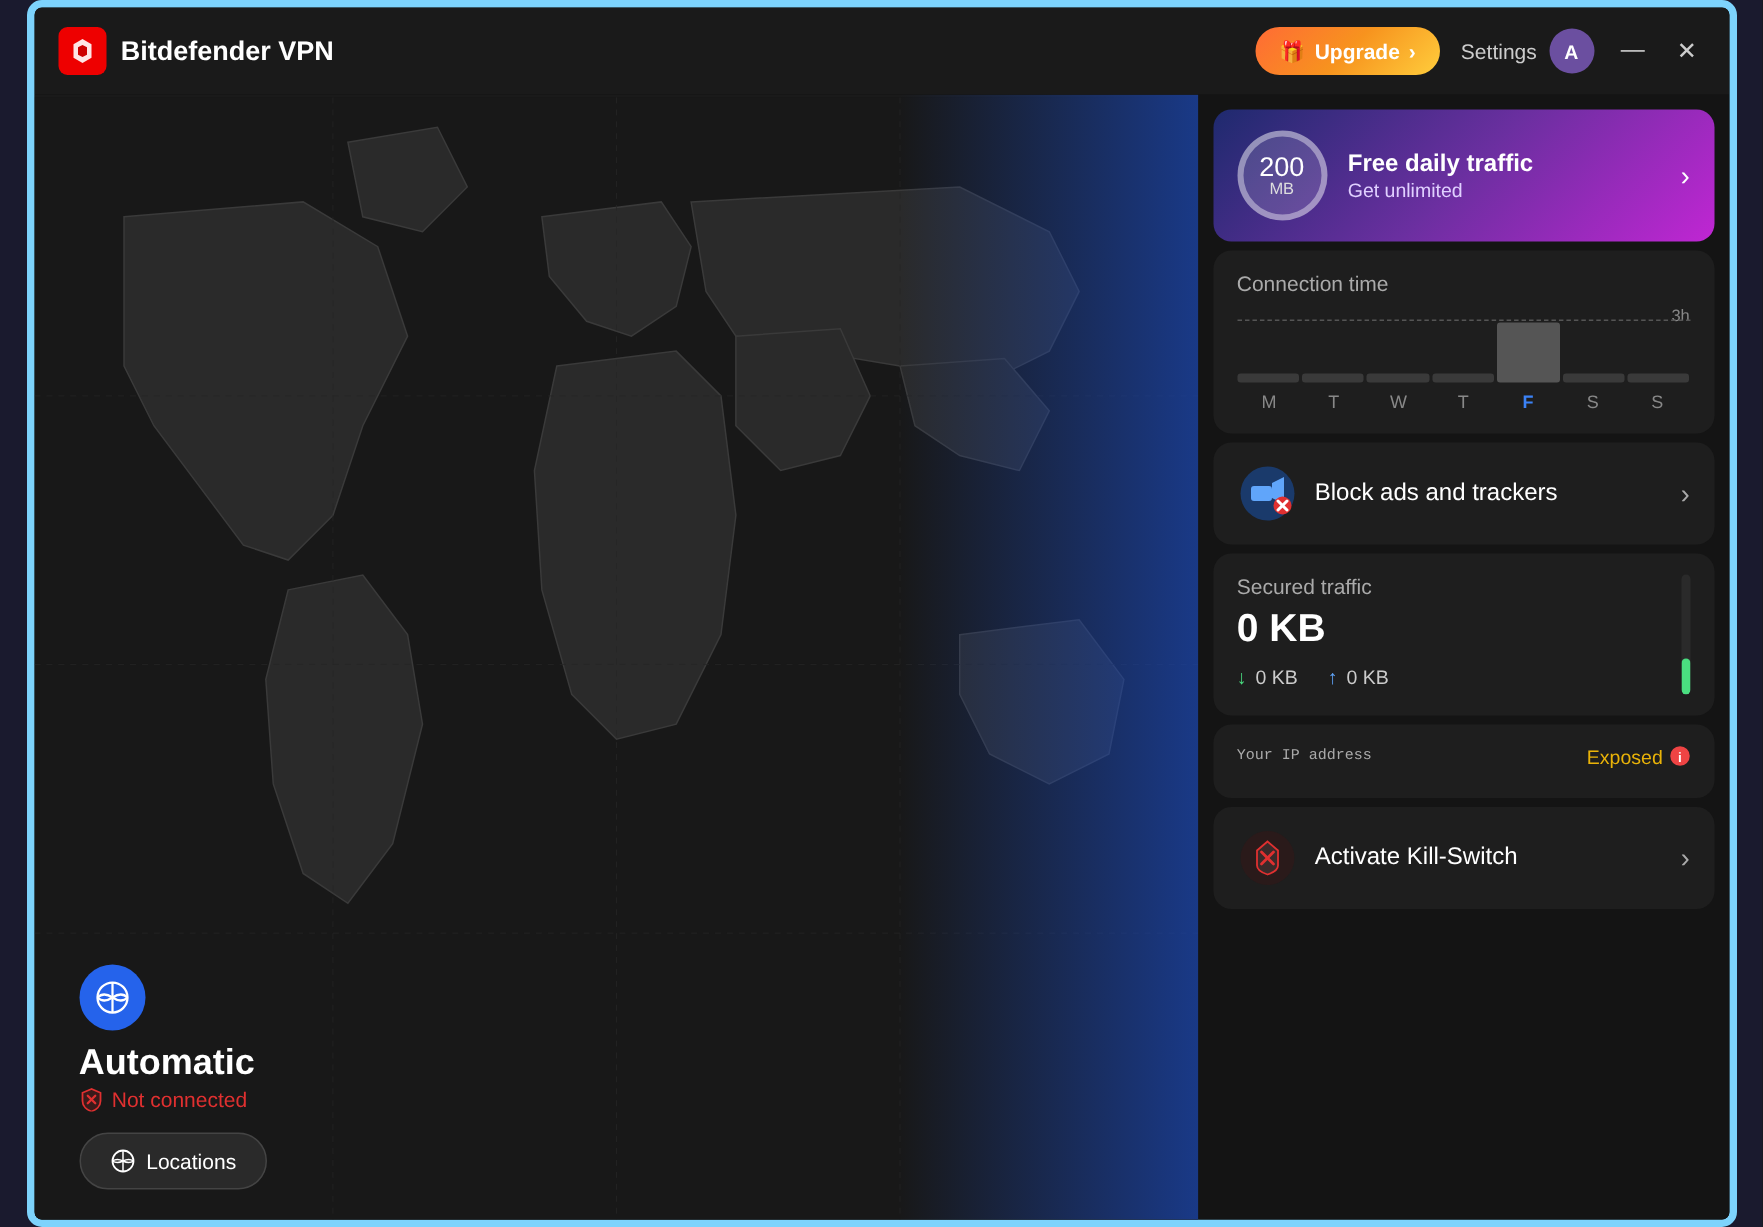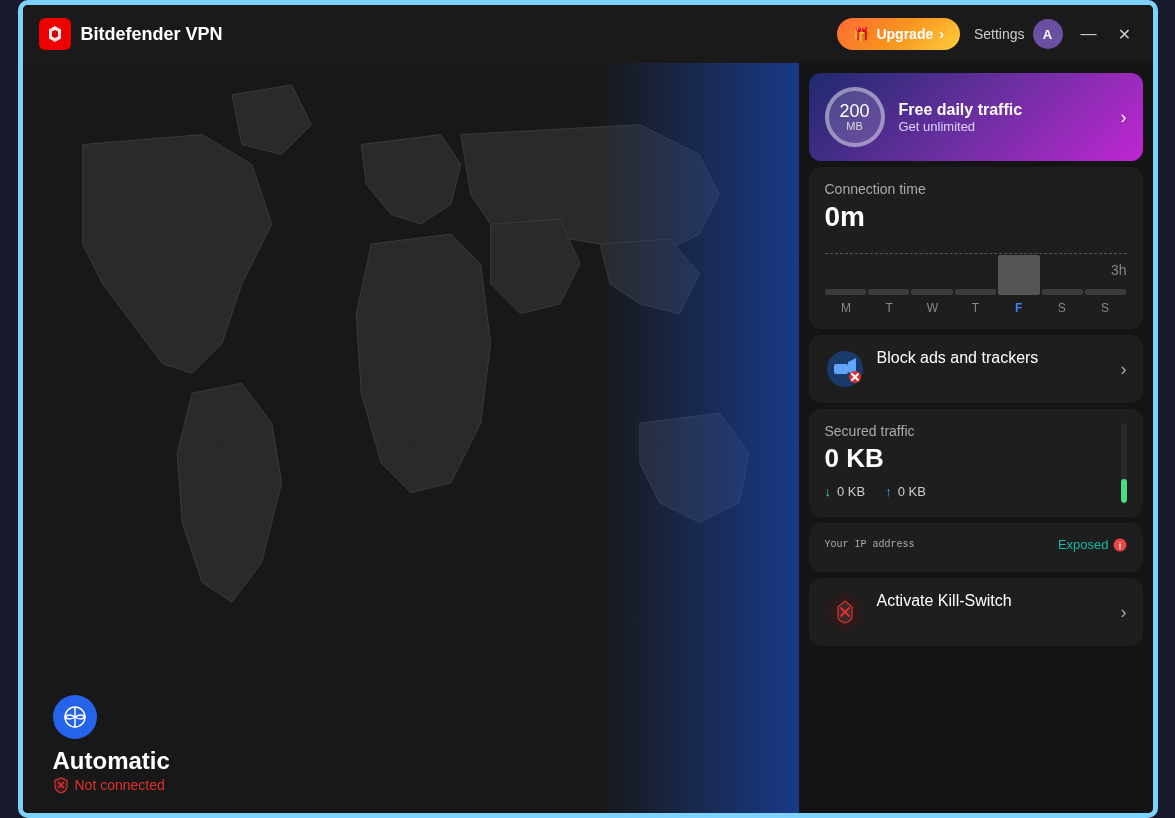--- a/index.html
+++ b/index.html
@@ -292,23 +292,23 @@
     }
 
     .chart-area {
       position: relative;
       height: 70px;
     }
 
     .chart-label-3h {
       position: absolute;
       right: 0;
-      top: 17px;
+      top: 0;
       color: #888;
-      font-size: 14px;
+      font-size: 11px;
       text-align: center;
     }
 
     .chart-bar-container {
       display: flex;
       align-items: flex-end;
       height: 50px;
       gap: 2px;
       margin-top: 8px;
     }
@@ -349,21 +349,21 @@
       border-radius: 12px;
       padding: 14px 16px;
       display: flex;
       align-items: center;
       justify-content: space-between;
       cursor: pointer;
     }
 
     .feature-card-left {
       display: flex;
-      align-items: flex-start;
+      align-items: center;
       gap: 12px;
     }
 
     .feature-icon {
       width: 40px;
       height: 40px;
       display: flex;
       align-items: center;
       justify-content: center;
       font-size: 22px;
@@ -451,24 +451,24 @@
       margin-bottom: 6px;
     }
 
     .ip-label {
       color: #aaa;
       font-size: 10px;
       font-family: Liberation Mono, monospace;
     }
 
     .ip-exposed {
-      color: #14b8a6;
+      color: #eab308;
       font-size: 13px;
       display: flex;
-      align-items: flex-end;
+      align-items: flex-start;
       gap: 4px;
       margin-left: 33px;
     }
 
     .ip-address {
       color: #fff;
       font-size: 20px;
       font-weight: 600;
     }
 
@@ -601,20 +601,29 @@
         </div>
         <div class="location-name">Automatic</div>
         <div class="not-connected">
           <svg width="16" height="16" viewBox="0 0 16 16">
             <path d="M8 1L2 3.5V9C2 12.5 5 15 8 16C11 15 14 12.5 14 9V3.5Z" fill="#3a1a1a" stroke="#e03030" stroke-width="1.2"></path>
             <line x1="5.5" y1="5.5" x2="10.5" y2="10.5" stroke="#e03030" stroke-width="1.5" stroke-linecap="round"></line>
             <line x1="10.5" y1="5.5" x2="5.5" y2="10.5" stroke="#e03030" stroke-width="1.5" stroke-linecap="round"></line>
           </svg>
           <span>Not connected</span>
         </div>
+        <button class="locations-btn">
+          <svg width="16" height="16" viewBox="0 0 16 16">
+            <circle cx="8" cy="8" r="7" stroke="white" stroke-width="1.2" fill="none"></circle>
+            <path d="M1 8 Q4 6 8 8 Q12 10 15 8" stroke="white" stroke-width="1" fill="none"></path>
+            <path d="M1 8 Q4 10 8 8 Q12 6 15 8" stroke="white" stroke-width="1" fill="none"></path>
+            <line x1="8" y1="1" x2="8" y2="15" stroke="white" stroke-width="1"></line>
+          </svg>
+          <span>Locations</span>
+        </button>
       </div>
 
     </div>
 
     <div class="right-panel">
 
       <div class="traffic-card">
         <div class="traffic-card-left">
           <div class="traffic-circle">
             <span class="traffic-amount">200</span>
@@ -623,21 +632,20 @@
           <div class="traffic-text">
             <h3>Free daily traffic</h3>
             <p>Get unlimited</p>
           </div>
         </div>
         <span class="chevron-right">›</span>
       </div>
 
       <div class="connection-card">
         <div class="connection-label">Connection time</div>
-        <div class="connection-time">0m</div>
         <div class="chart-area">
           <span class="chart-label-3h">3h</span>
           <div class="chart-dashed-line"></div>
           <div class="chart-bar-container">
             <div class="chart-bar" style="height:6px"></div>
             <div class="chart-bar" style="height:6px"></div>
             <div class="chart-bar" style="height:6px"></div>
             <div class="chart-bar" style="height:6px"></div>
             <div class="chart-bar active"></div>
             <div class="chart-bar" style="height:6px"></div>

